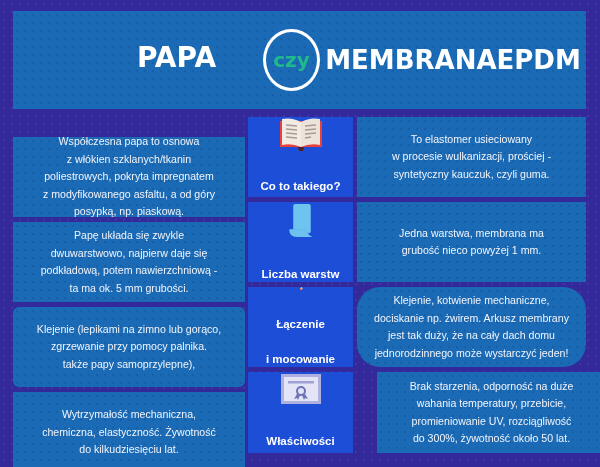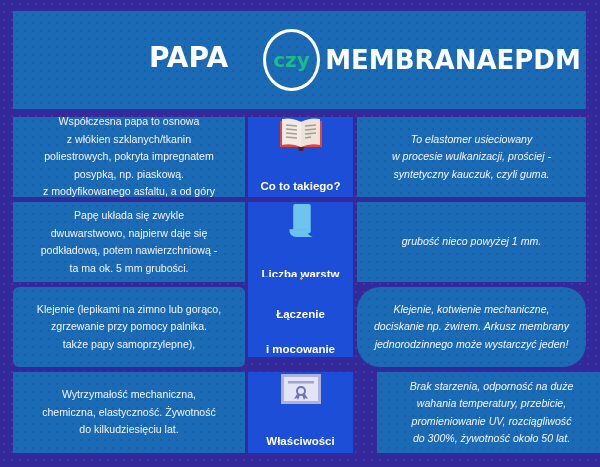--- a/index.html
+++ b/index.html
@@ -13,21 +13,21 @@
   }
   .header {
     position: absolute; left: 13px; top: 11px; width: 573px; height: 98px;
     background: #1a6ab5;
     background-image: radial-gradient(circle, rgba(0,0,40,0.10) 1px, transparent 1.2px);
     background-size: 8px 8px;
   }
   .h-left {
     position: absolute; left: 0; top: 0; width: 232px; height: 92px;
     display: flex; align-items: center; justify-content: center;
-    font-family: "DejaVu Sans", sans-serif; font-weight: bold; font-size: 28px; padding-left: 12px;
+    font-family: "DejaVu Sans", sans-serif; font-weight: bold; font-size: 28px;
   }
   .h-left span { padding-left: 95px; }
   .czy {
     position: absolute; left: 250px; top: 18px; width: 57px; height: 62px;
     border: 3px solid #fff; border-radius: 50%; box-sizing: border-box;
     display: flex; align-items: center; justify-content: center;
     color: #1fb98a; font-family: "DejaVu Sans", sans-serif; font-weight: bold; font-size: 20px;
   }
   .h-right {
     position: absolute; left: 330px; top: 0; width: 220px; height: 98px;
@@ -41,45 +41,45 @@
     background: #1a6ab5;
     background-image: radial-gradient(circle, rgba(0,0,40,0.10) 1px, transparent 1.2px);
     background-size: 8px 8px;
   }
   .mid {
     position: absolute; box-sizing: border-box; background: #1d4ed8;
     display: flex; flex-direction: column; align-items: center; justify-content: flex-start;
     font-weight: bold; font-size: 11.5px; color: #fff; text-align: center; line-height: 15px; gap: 20px;
   }
   .mid svg { margin-bottom: 8px; }
-  .l { left: 13px; width: 232px; padding: 0 21px; }
+  .l { left: 13px; width: 232px; padding: 0 21px; margin-top: 20px; }
   .m { left: 248px; width: 105px; }
-  .r { left: 357px; width: 229px; padding: 0 16px; font-style: italic; }
+  .r { left: 357px; width: 229px; padding: 0 16px; }
 </style>
 </head>
 <body>
 
 <div class="header">
   <div class="h-left">
       <span>PAPA</span>
     </div>
   <div class="czy">czy</div>
   <div class="h-right">
     <div>MEMBRANA</div>
     <div>EPDM</div>
   </div>
 </div>
 
 <div class="cell l" style="top:117px;height:80px;">
   <div>
     <div>Współczesna papa to osnowa</div>
     <div>z włókien szklanych/tkanin</div>
     <div>poliestrowych, pokryta impregnatem</div>
+    <div>z modyfikowanego asfaltu, a od góry</div>
     <div>posypką, np. piaskową.</div>
-    <div>z modyfikowanego asfaltu, a od góry</div>
   </div>
 </div>
 <div class="mid m" style="top:117px;height:80px;">
   <svg width="46" height="34" viewBox="0 0 46 34">
     <rect x="2" y="4" width="42" height="26" fill="#e8413b"></rect>
     <path d="M4 2 Q14 0 23 5 L23 30 Q14 26 4 28 Z" fill="#f2ebe4"></path>
     <path d="M42 2 Q32 0 23 5 L23 30 Q32 26 42 28 Z" fill="#ece3da"></path>
     <g stroke="#a99a95" stroke-width="1.6">
       <line x1="8" y1="8" x2="19" y2="9"></line>
         <line x1="8" y1="12" x2="19" y2="13"></line>
@@ -113,47 +113,49 @@
 <div class="mid m" style="top:202px;height:80px;">
   <svg width="32" height="38" viewBox="0 0 32 38">
     <rect x="8" y="2" width="18" height="30" rx="2" fill="#6ec3ef"></rect>
     <path d="M4 28 Q4 36 12 36 L28 36 Q22 34 22 28 Z" fill="#2a9ee0"></path>
     <path d="M4 28 L22 28 Q22 34 28 36 L12 36 Q4 36 4 28 Z" fill="#9ad8f6" opacity="0.6"></path>
   </svg>
   <div>Liczba warstw</div>
 </div>
 <div class="cell r" style="top:202px;height:80px;">
   <div>
+    <div>Jedna warstwa, membrana ma</div>
     <div>grubość nieco powyżej 1 mm.</div>
   </div>
 </div>
 
 <div class="cell l" style="top:287px;height:80px;border-radius:6px;">
   <div>
     <div>Klejenie (lepikami na zimno lub gorąco,</div>
     <div>zgrzewanie przy pomocy palnika.</div>
     <div>także papy samoprzylepne),</div>
   </div>
 </div>
-<div class="mid m" style="top:277px;height:80px;">
+<div class="mid m" style="top:287px;height:80px;">
   <svg width="40" height="36" viewBox="0 0 40 36" style="margin-bottom:6px;">
     <g transform="rotate(40 22 14)">
       <rect x="14" y="2" width="18" height="20" rx="4" fill="#f8d57e"></rect>
       <rect x="19" y="6" width="8" height="12" fill="#f59c1e"></rect>
       <path d="M16 22 L30 22 L26 30 L20 30 Z" fill="#e8413b"></path>
       <path d="M21 30 L25 30 L23 38 Z" fill="#d4342f"></path>
     </g>
   </svg>
   <div>Łączenie</div>
   <div>i mocowanie</div>
 </div>
 <div class="cell r" style="top:287px;height:80px;border-radius:23px;">
   <div>
     <div>Klejenie, kotwienie mechaniczne,</div>
     <div>dociskanie np. żwirem. Arkusz membrany</div>
+    <div>jest tak duży, że na cały dach domu</div>
     <div>jednorodzinnego może wystarczyć jeden!</div>
   </div>
 </div>
 
 <div class="cell l" style="top:372px;height:81px;">
   <div>
     <div>Wytrzymałość mechaniczna,</div>
     <div>chemiczna, elastyczność. Żywotność</div>
     <div>do kilkudziesięciu lat.</div>
   </div>

